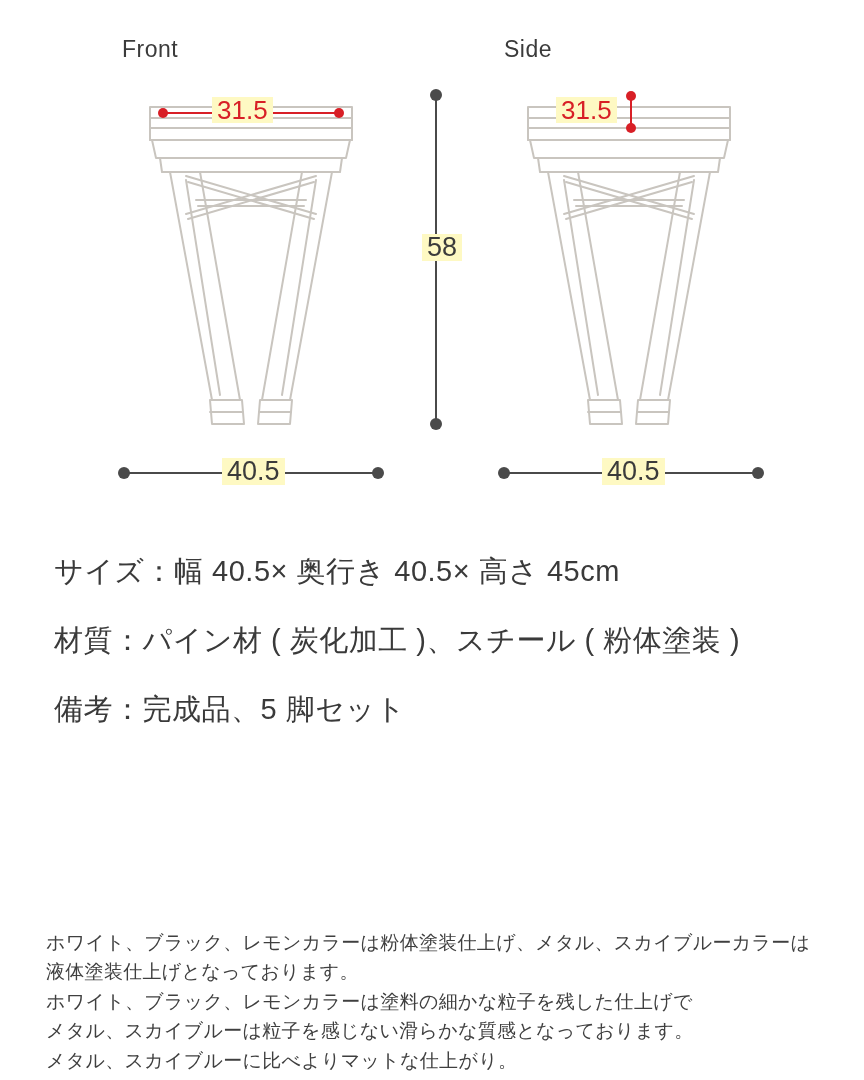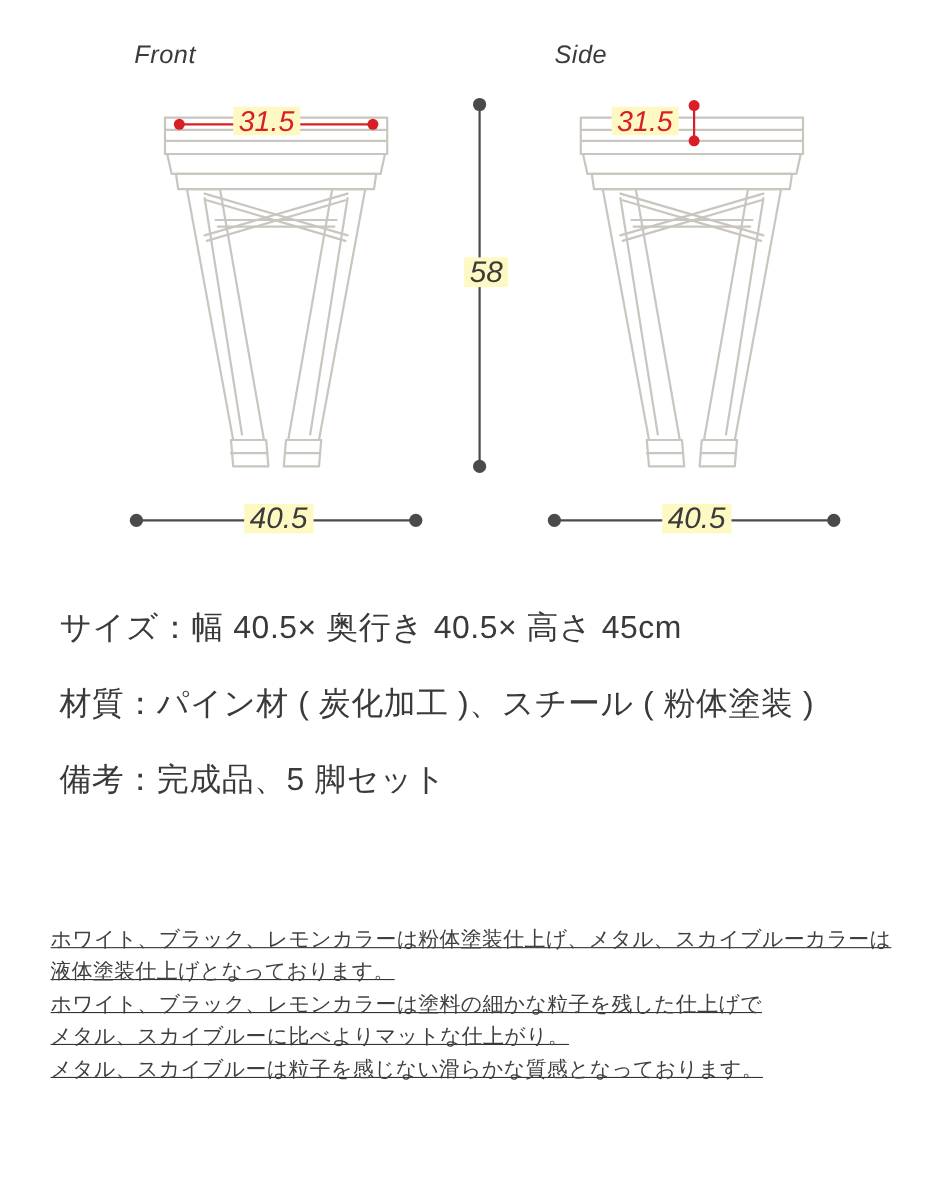--- a/index.html
+++ b/index.html
@@ -19,21 +19,20 @@
     position: relative;
     width: 864px;
     height: 1080px;
   }
 
   
   .diagram {
     position: relative;
     width: 768px;
     height: 520px;
-    font-style: italic;
   }
   .view-label {
     position: absolute;
     font-size: 23px;
     color: #3b3b3b;
     letter-spacing: 0.5px;
   }
   .view-label.front { left: 122px; top: 36px; }
   .view-label.side  { left: 504px; top: 36px; text-align: center; }
 
@@ -74,23 +73,22 @@
     line-height: 1.35;
     margin-bottom: 30px;
     letter-spacing: 0.5px;
     white-space: nowrap;
   }
 
   
   .notes {
     position: absolute;
     left: 46px;
-    top: 840px;
+    top: 928px;
     width: 790px;
-    text-decoration: underline;
   }
   .note-line {
     font-size: 19px;
     color: #3f3f3f;
     line-height: 1.55;
     letter-spacing: 0.3px;
     white-space: nowrap;
   }
 </style>
 </head>
@@ -198,17 +196,17 @@
   <div class="specs">
     <div class="spec-line">サイズ：幅 40.5× 奥行き 40.5× 高さ 45cm</div>
     <div class="spec-line">材質：パイン材 ( 炭化加工 )、スチール ( 粉体塗装 )</div>
     <div class="spec-line">備考：完成品、5 脚セット</div>
   </div>
 
   <div class="notes">
     <div class="note-line">ホワイト、ブラック、レモンカラーは粉体塗装仕上げ、メタル、スカイブルーカラーは</div>
     <div class="note-line">液体塗装仕上げとなっております。</div>
     <div class="note-line">ホワイト、ブラック、レモンカラーは塗料の細かな粒子を残した仕上げで</div>
+    <div class="note-line">メタル、スカイブルーは粒子を感じない滑らかな質感となっております。</div>
     <div class="note-line">メタル、スカイブルーに比べよりマットな仕上がり。</div>
-    <div class="note-line">メタル、スカイブルーは粒子を感じない滑らかな質感となっております。</div>
   </div>
 
 </div>
 
 </body></html>

